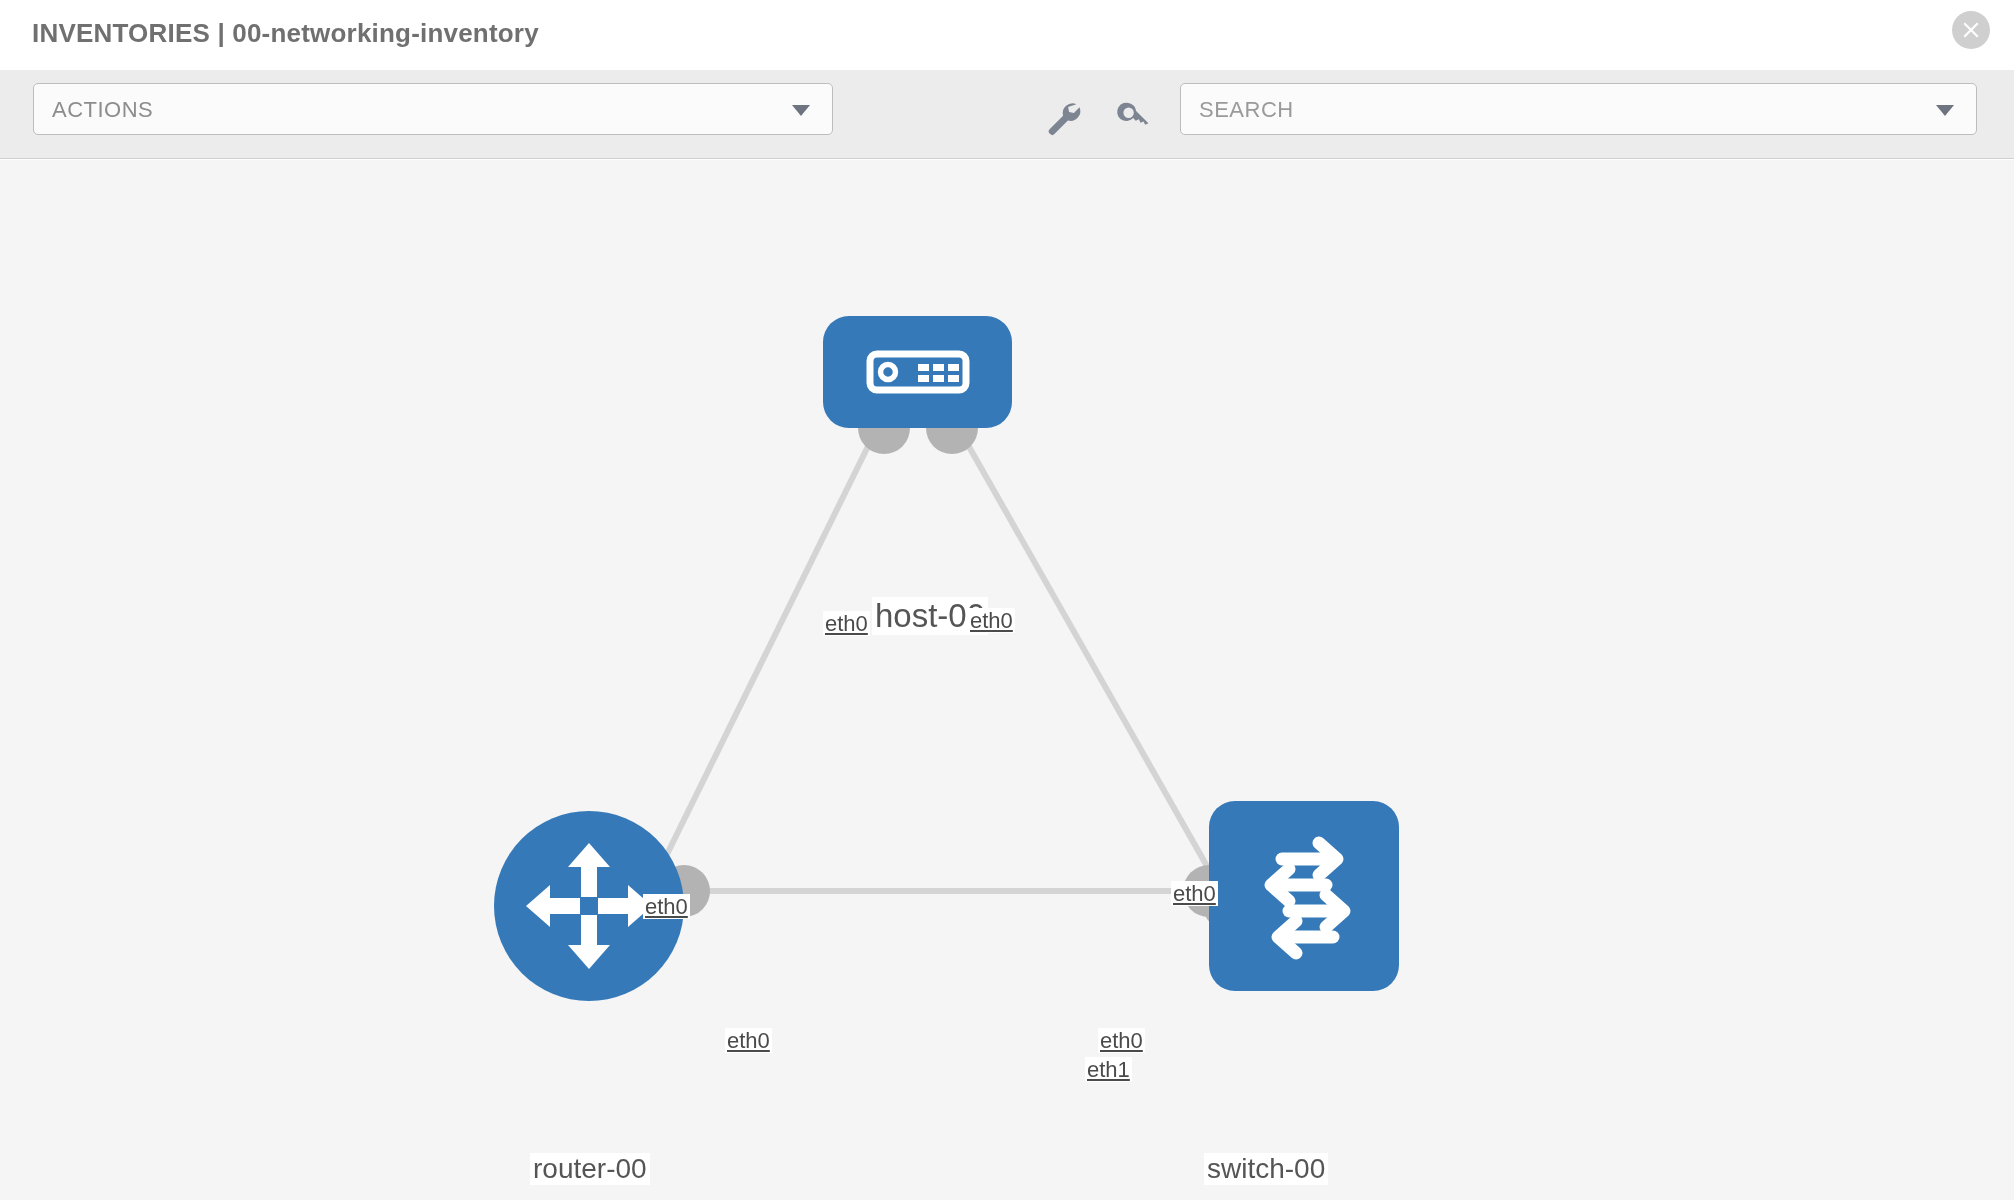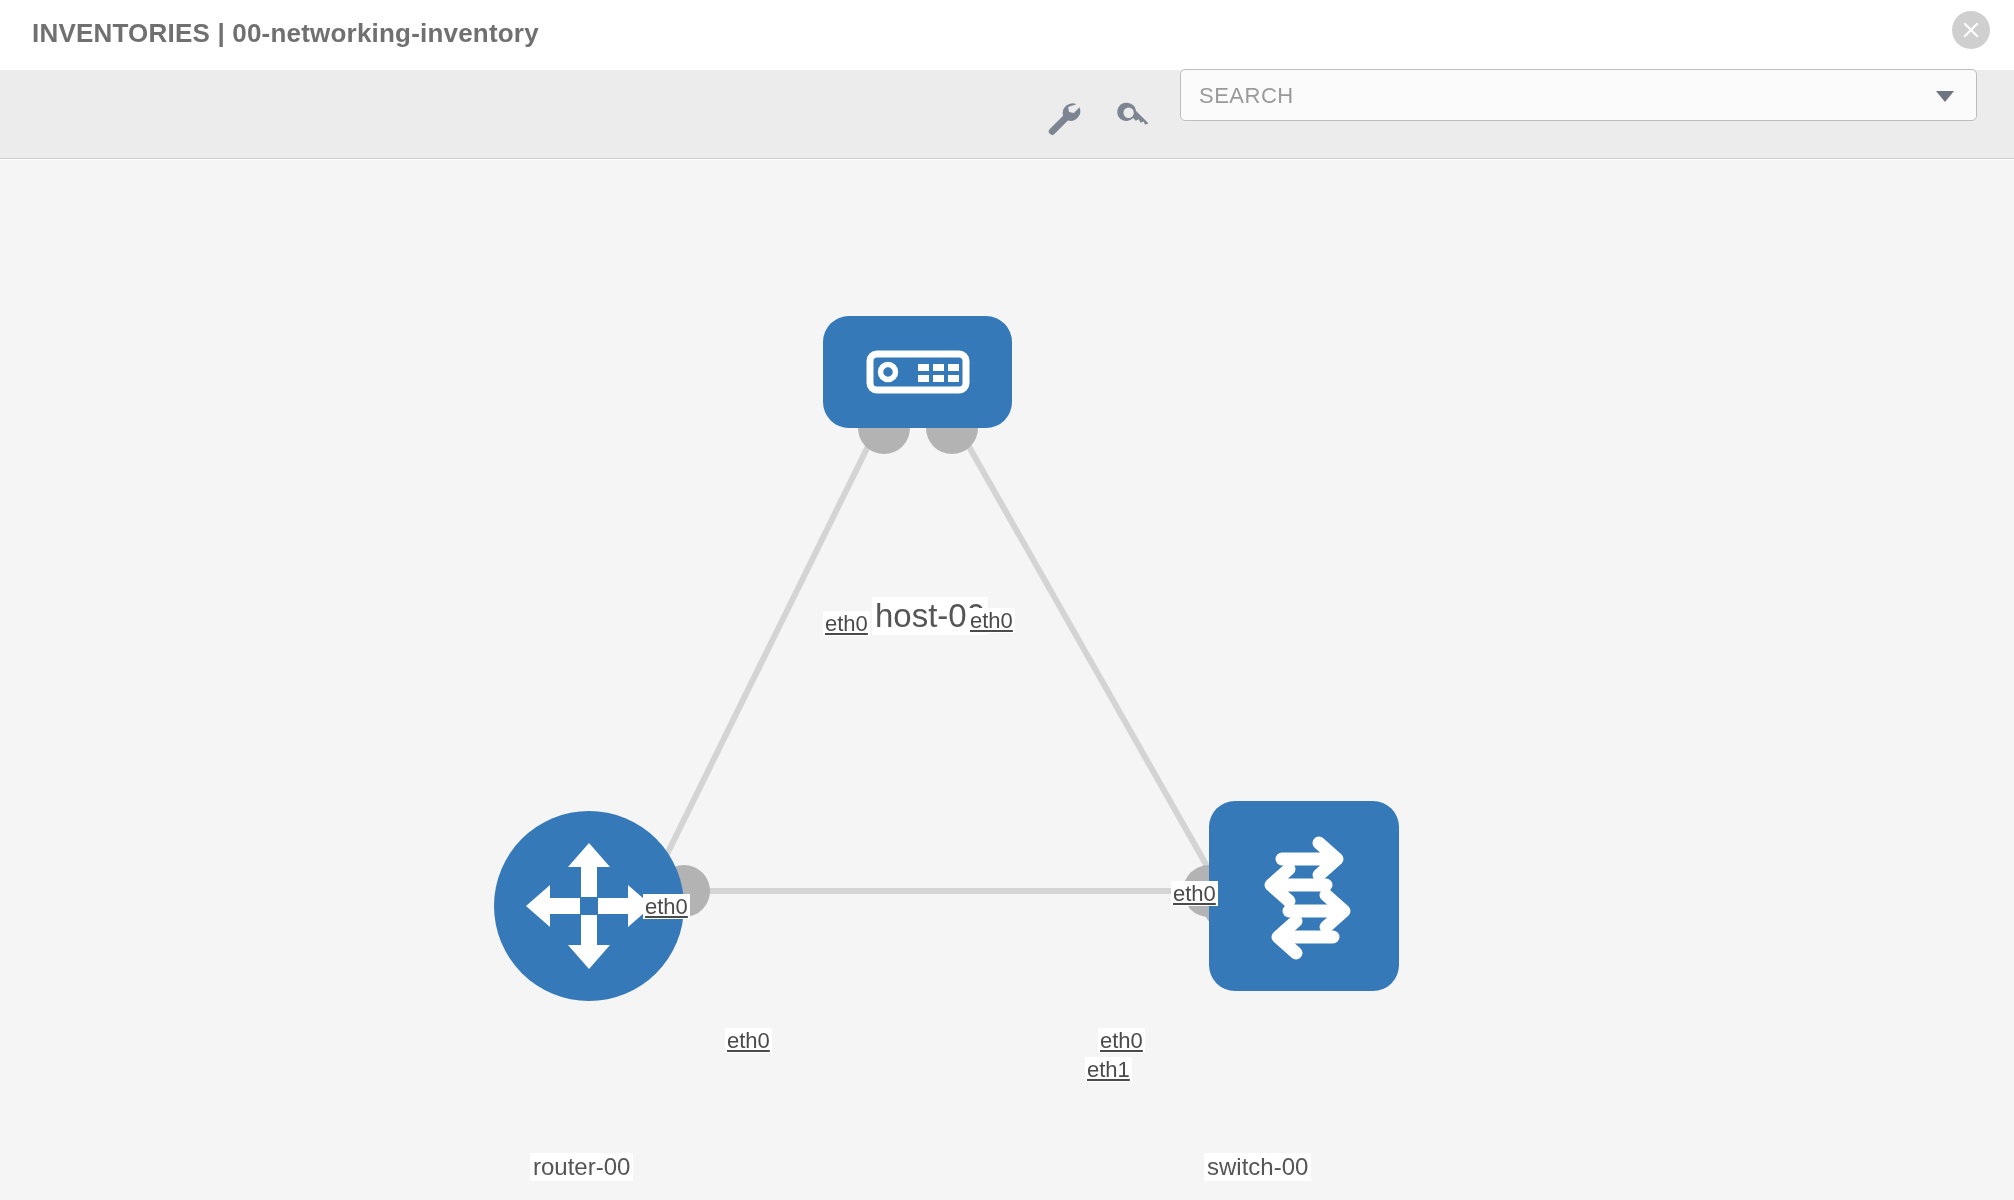--- a/index.html
+++ b/index.html
@@ -51,21 +51,21 @@
   .actions-select .caret{right:22px;}
 
   .tool-icon{
     position:absolute;top:95px;width:44px;height:44px;cursor:pointer;
   }
   .tool-icon svg{display:block;}
   #wrench-ic{left:1040px;}
   #key-ic{left:1112px;}
 
   .search-box{
-    position:absolute;left:1180px;top:69px;width:797px;height:52px;
+    position:absolute;left:1180px;top:83px;width:797px;height:52px;
     background:#fbfbfb;border:1px solid #bdbdbd;border-radius:5px;
     box-sizing:border-box;cursor:text;
   }
   .search-box .label{
     position:absolute;left:18px;top:13px;
     font-size:22px;color:#9a9a9a;letter-spacing:0.5px;
   }
   .search-box .caret{right:22px;}
 
   
@@ -86,21 +86,21 @@
   #node-router{left:494px;top:651px;width:190px;height:190px;}
   .router-shape{width:190px;height:190px;border-radius:50%;background:#3579b8;}
   
   #node-switch{left:1209px;top:641px;width:190px;height:190px;}
   .switch-shape{width:190px;height:190px;border-radius:26px;background:#3579b8;}
 
   .node-glyph{position:absolute;left:0;top:0;}
 
   .node-label{
     position:absolute;white-space:nowrap;
-    font-size:24px;color:#555555;background:#ffffff;
+    font-size:28px;color:#555555;background:#ffffff;
     padding:0 3px;line-height:1.15;
   }
   #label-host{left:872px;top:437px;font-size:33px;}
   #label-router{left:530px;top:993px;}
   #label-switch{left:1204px;top:993px;}
 
   .edge-label{
     position:absolute;white-space:nowrap;
     font-size:22px;color:#4a4a4a;background:#ffffff;
     padding:0 2px;line-height:1.15;text-decoration:underline;
@@ -122,20 +122,24 @@
     <div class="header-title">INVENTORIES | 00-networking-inventory</div>
     <div class="close-btn">
       <svg viewBox="0 0 38 38" xmlns="http://www.w3.org/2000/svg">
         <path d="M13 11.5 L19 17.5 L25 11.5 L26.5 13 L20.5 19 L26.5 25 L25 26.5 L19 20.5 L13 26.5 L11.5 25 L17.5 19 L11.5 13 Z" fill="#ffffff"></path>
       </svg>
     </div>
   </div>
 
   <div class="toolbar"></div>
 
+  <div class="actions-select">
+    <span class="label">ACTIONS</span>
+    <span class="caret"></span>
+  </div>
 
   <div class="tool-icon" id="wrench-ic">
     <svg width="44" height="44" viewBox="0 0 44 44" xmlns="http://www.w3.org/2000/svg">
       <path d="M36.4 9.2 a9.8 9.8 0 0 0 -13.3 11.6 L9.6 34.3 a3 3 0 0 0 0 4.2 l0.6 0.6 a3 3 0 0 0 4.2 0 L27.9 25.6 a9.8 9.8 0 0 0 11.6 -13.3 l-5.6 5.6 l-4.8 -1 l-1 -4.8 Z" fill="#7e8592"></path>
     </svg>
   </div>
 
   <div class="tool-icon" id="key-ic">
     <svg width="44" height="44" viewBox="0 0 44 44" xmlns="http://www.w3.org/2000/svg">
       <path d="M18.2 8.5 a9.2 9.2 0 1 0 2.9 14.6 l2.6 2.6 l3.2 -1.4 l1.6 3.4 l3.0 -1.3 l1.7 3.4 l3.2 -1.5 l-3.0 -3.0 l-9.3 -9.3 A9.2 9.2 0 0 0 18.2 8.5 Z M16.6 12.6 a5.2 5.2 0 1 1 0 10.4 a5.2 5.2 0 0 1 0 -10.4 Z" fill="#7e8592"></path>

